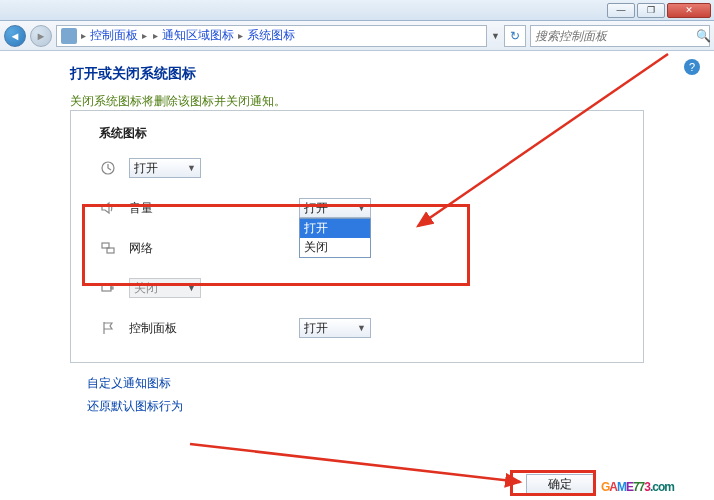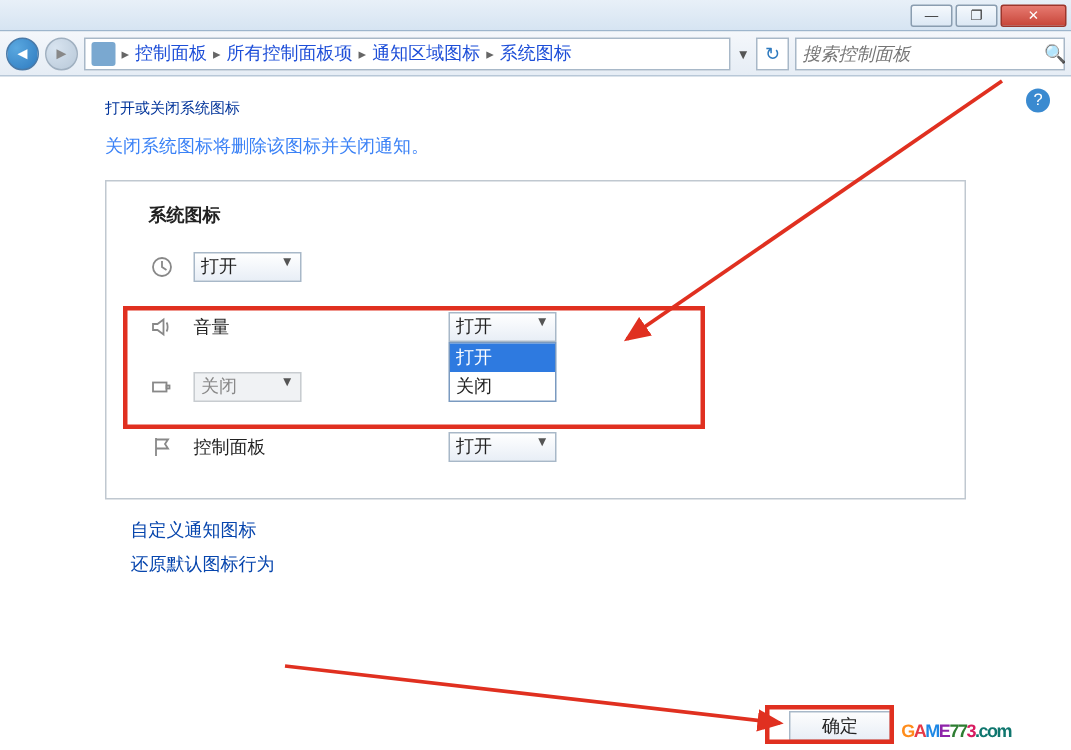--- a/index.html
+++ b/index.html
@@ -13,31 +13,31 @@
 .breadcrumb{flex:1;height:22px;background:#fff;border:1px solid #a8b8c8;display:flex;align-items:center;padding:0 4px;gap:2px}
 .bc-icon{width:16px;height:16px;background:#7aa8d0;border-radius:2px}
 .bc-sep{color:#666;font-size:10px;padding:0 2px}
 .bc-text{color:#1d4ed8}
 .refresh{width:22px;height:22px;border:1px solid #a8b8c8;background:#fff;display:flex;align-items:center;justify-content:center;color:#2e7abf}
 .search{width:180px;height:22px;background:#fff;border:1px solid #a8b8c8;display:flex;align-items:center;padding:0 4px;gap:4px}
 .search input{border:none;outline:none;flex:1;color:#a21caf;font-style:italic}
 .search .sicon{color:#2e7abf}
 .content{padding:14px 70px 10px 70px;position:relative}
 .helpicon{position:absolute;right:14px;top:8px;width:16px;height:16px;border-radius:50%;background:#3a8ad0;color:#fff;display:flex;align-items:center;justify-content:center;font-size:11px}
-h1{color:#003399;font-size:10px;font-weight:normal;margin-bottom:10px}
-.desc{color:#3b82f6;margin-bottom:14px}
+h1{color:#003399;font-size:14px;font-weight:bold;margin-bottom:10px}
+.desc{color:#4d7c0f;}
 .panel{border:1px solid #c0c8d0;background:#fff;padding:14px 28px}
 .hdr{display:flex;font-weight:bold;color:#222;padding-bottom:6px}
 .col1{width:200px}
 .col2{flex:1}
 .row{display:flex;align-items:center;padding:10px 0}
 .ricon{width:18px;height:16px;margin-right:12px;color:#888;display:flex;align-items:center;justify-content:center}
 .ricon svg{width:16px;height:16px;stroke:#888;fill:none;stroke-width:1.2}
 .rlabel{flex:0 0 170px;color:#222}
-.sel{width:72px;height:20px;border:1px solid #a8b8c8;background:linear-gradient(#fff,#e8eef6);display:flex;align-items:flex-start;padding:0 4px;justify-content:space-between;color:#222;position:relative}
+.sel{width:72px;height:20px;border:1px solid #a8b8c8;background:linear-gradient(#fff,#e8eef6);display:flex;align-items:center;padding:0 4px;justify-content:space-between;color:#222;position:relative}
 .sel.dis{background:#f0f2f4;color:#888;border-color:#c8ccd0}
 .sel .arr{font-size:9px;color:#555}
 .dropdown{position:absolute;left:-1px;top:19px;width:72px;background:#fff;border:1px solid #7a9ac0;z-index:5}
 .dropdown .opt{padding:1px 4px;color:#222}
 .dropdown .opt.hl{background:#2e7ae0;color:#fff}
 .links{margin-top:12px}
 .links a{display:block;color:#0645ad;text-decoration:none;margin:6px 17px}
 .redbox{position:absolute;border:3px solid #e03020;pointer-events:none}
 .redline{position:absolute;pointer-events:none}
 .okbtn{position:absolute;right:120px;bottom:6px;width:68px;height:20px;border:1px solid #a8b8c8;background:linear-gradient(#fdfdfd,#e8eef6);display:flex;align-items:center;justify-content:center;color:#222}
@@ -54,21 +54,20 @@
 </div>
 
 <div class="navbar">
   <div class="navbtn">◄</div>
   <div class="navbtn fwd">►</div>
   <div class="breadcrumb">
     <div class="bc-icon"></div>
     <span class="bc-sep">▸</span>
     <span class="bc-text">控制面板</span>
     <span class="bc-sep">▸</span>
-    <span class="bc-text">所有控制面板项</span>
     <span class="bc-sep">▸</span>
     <span class="bc-text">通知区域图标</span>
     <span class="bc-sep">▸</span>
     <span class="bc-text">系统图标</span>
   </div>
   <span style="color:#555;font-size:9px">▼</span>
   <div class="refresh">↻</div>
   <div class="search">
     <input placeholder="搜索控制面板" style="">
     <span class="sicon">🔍</span>
@@ -109,20 +108,33 @@
       <div class="sel">
         <span>打开</span>
           <span class="arr">▼</span>
         <div class="dropdown">
           <div class="opt hl">打开</div>
           <div class="opt">关闭</div>
         </div>
       </div>
     </div>
 
+    <div class="row">
+      <div class="ricon">
+          <svg viewBox="0 0 16 16">
+            <rect x="2" y="3" width="7" height="5"></rect>
+            <rect x="7" y="8" width="7" height="5"></rect>
+          </svg>
+        </div>
+      <div class="rlabel">网络</div>
+      <div class="sel">
+          <span>打开</span>
+          <span class="arr">▼</span>
+        </div>
+    </div>
 
     <div class="row">
       <div class="ricon">
           <svg viewBox="0 0 16 16">
             <rect x="2" y="5" width="9" height="6"></rect>
             <rect x="11" y="7" width="2" height="2"></rect>
           </svg>
         </div>
       <div class="sel dis">
           <span>关闭</span>

